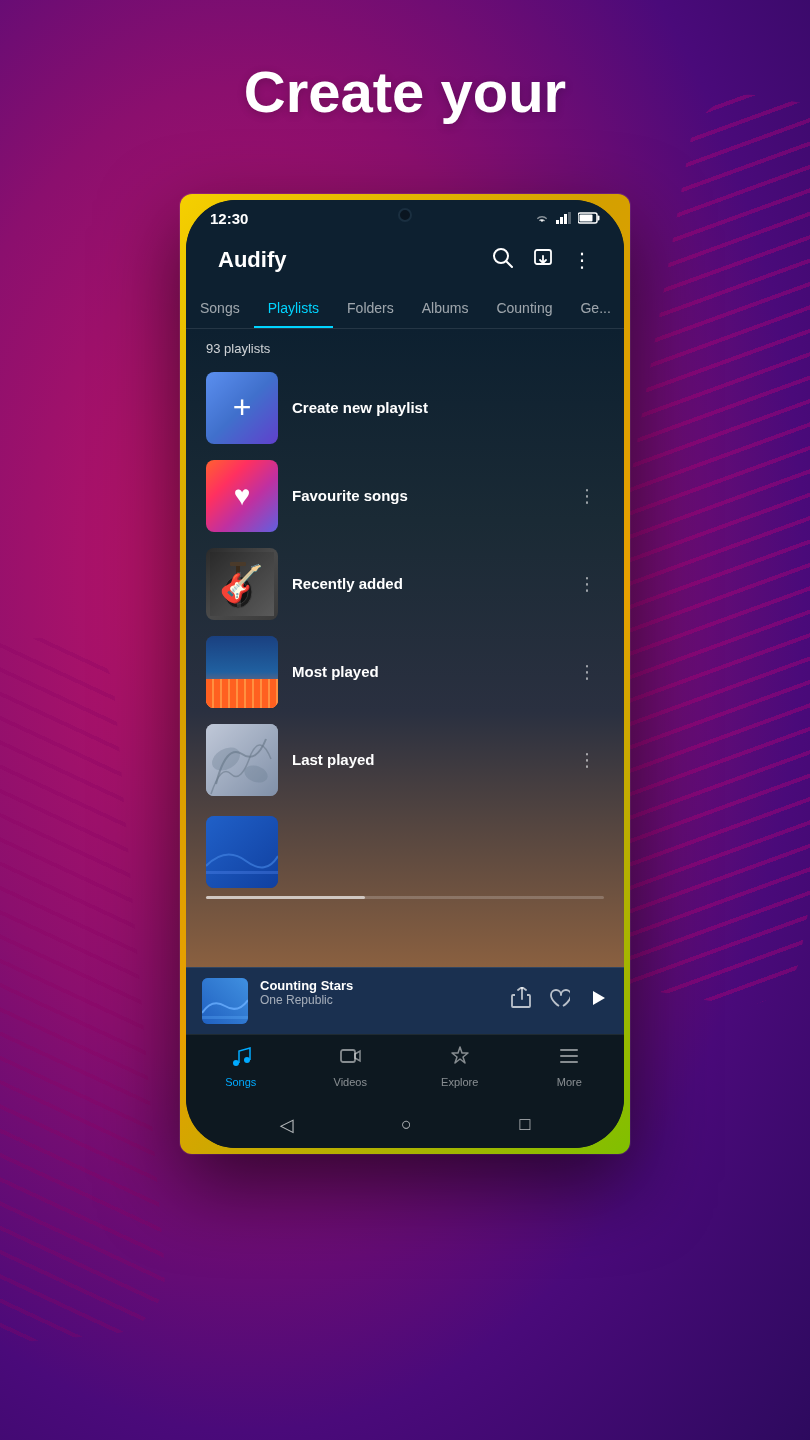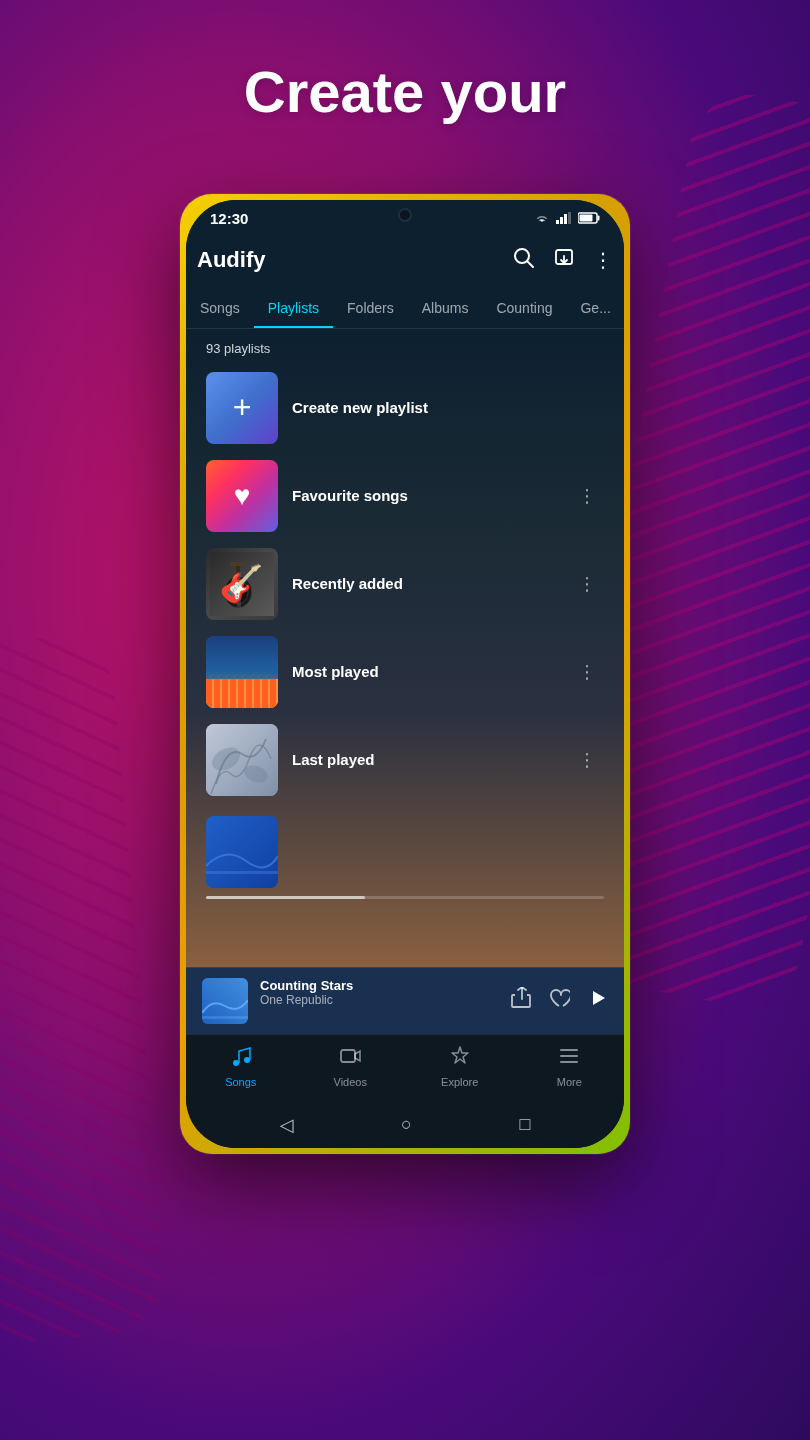--- a/index.html
+++ b/index.html
@@ -76,21 +76,21 @@
       text-shadow: 0 2px 10px rgba(0,0,0,0.2);
     }
 
     
     .phone-shell {
       position: relative;
       z-index: 2;
       width: 450px;
       height: 960px;
       background: linear-gradient(135deg, #f5d000 0%, #d4a000 30%, #e8a000 60%, #80c000 100%);
-      border-radius: 32px;
+      border-radius: 12px;
       padding: 6px;
       box-shadow: 0 30px 80px rgba(0,0,0,0.6), 0 0 0 1px rgba(255,255,255,0.1);
     }
 
     .phone-inner {
       width: 100%;
       height: 100%;
       background: #0d1f2d;
       border-radius: 50px;
       overflow: hidden;
@@ -133,21 +133,21 @@
       border-radius: 50%;
       border: 2px solid #1a2f40;
       z-index: 10;
     }
 
     
     .app-header {
       background: #0d2030;
       display: flex;
       align-items: center;
-      padding: 14px 11px;
+      padding: 14px 32px;
       flex-shrink: 0;
     }
 
     .app-title {
       color: white;
       font-size: 22px;
       font-weight: 700;
       flex: 1;
     }
 

